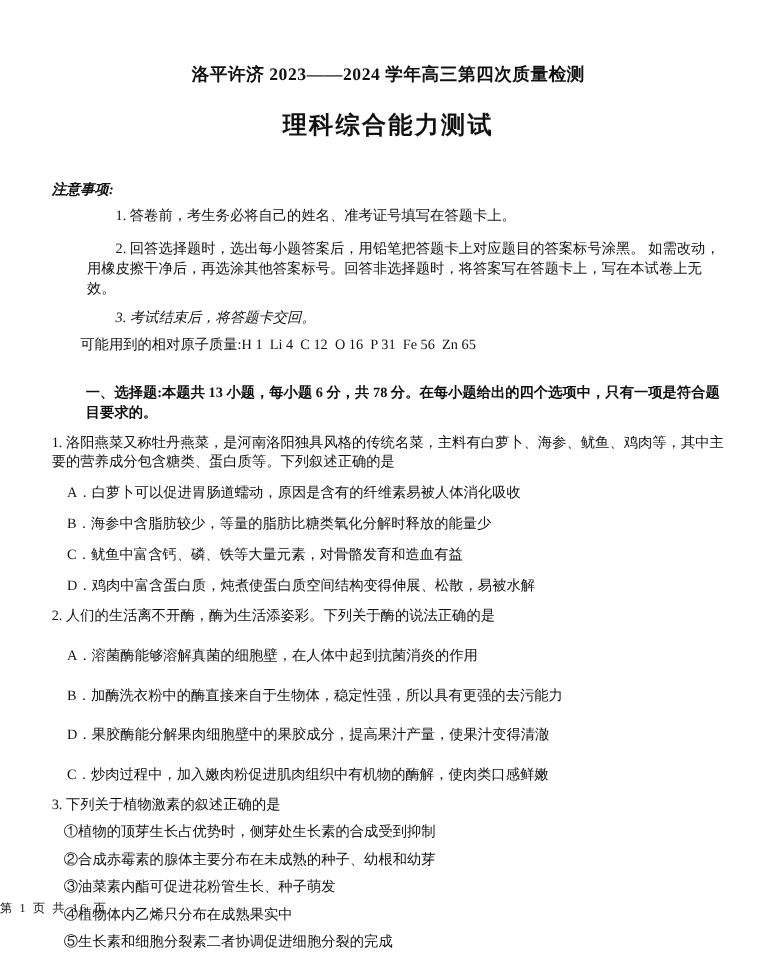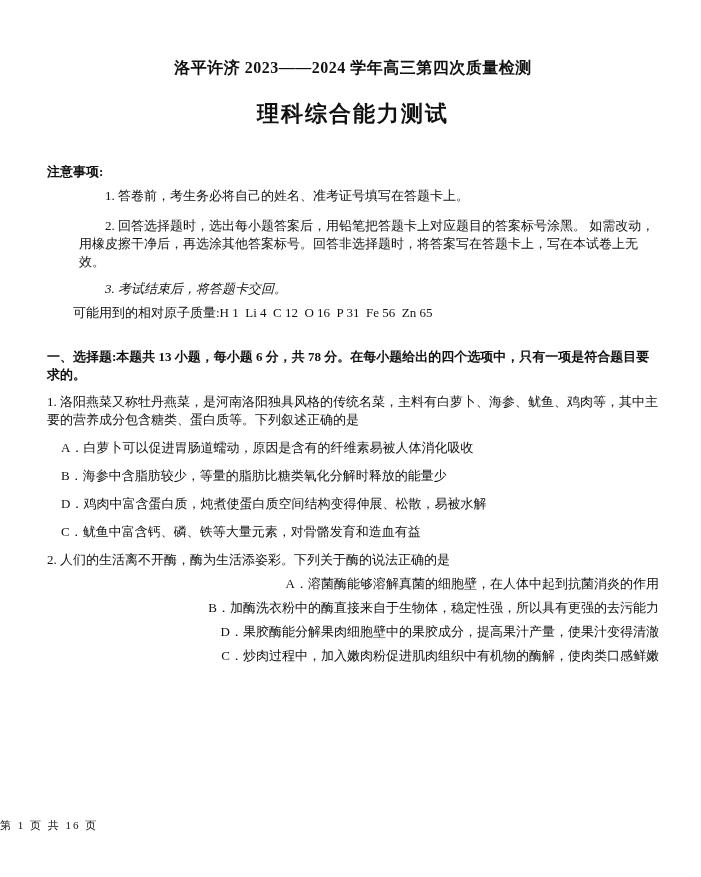--- a/index.html
+++ b/index.html
@@ -34,41 +34,43 @@
     letter-spacing: 2px;
   }
   p, .notice-header {
     font-size: 13px;
     line-height: 18px;
     margin: 0;
   }
   .notice-header {
     margin-top: 34px;
     font-weight: bold;
+    font-style: italic;
   }
   .notice-item { text-indent: 2em; margin-left: 32px; }
   .ni-1 { margin-top: 6px; }
   .ni-2 { margin-top: 12px; }
   .ni-3 { margin-top: 9px; font-style: italic; }
   .atomic {
     margin-top: 6px;
     text-indent: 2em;
     white-space: pre-wrap;
   }
   .section-heading {
     margin-top: 26px;
     font-weight: bold;
+    margin-left: 31px;
   }
   .question { margin: 0; }
   .q1 { margin-top: 9px; }
   .q2 { margin-top: 10px; }
   .q3 { margin-top: 9px; }
   .stem { margin: 0; }
   .opt  { margin: 10px 0 0 14px; font-family: Liberation Serif, serif; }
-  .opt-sm { margin: 6px 0 0 14px; text-align: right; }
+  .opt-sm { margin: 18px 0 0 14px; }
   .sub  { margin: 7px 0 0 11px; }
   .footer {
     position: absolute;
     top: 818px;
     left: 0;
     right: 80px;
     text-align: left;
     font-size: 11px;
     letter-spacing: 2px;
   }
@@ -87,28 +89,36 @@
   <p class="notice-item ni-3">3. 考试结束后，将答题卡交回。</p>
 
   <p class="atomic">可能用到的相对原子质量:H 1  Li 4  C 12  O 16  P 31  Fe 56  Zn 65</p>
 
   <p class="section-heading">一、选择题:本题共 13 小题，每小题 6 分，共 78 分。在每小题给出的四个选项中，只有一项是符合题目要求的。</p>
 
   <div class="question q1">
     <p class="stem">1. 洛阳燕菜又称牡丹燕菜，是河南洛阳独具风格的传统名菜，主料有白萝卜、海参、鱿鱼、鸡肉等，其中主要的营养成分包含糖类、蛋白质等。下列叙述正确的是</p>
     <p class="opt">A．白萝卜可以促进胃肠道蠕动，原因是含有的纤维素易被人体消化吸收</p>
     <p class="opt">B．海参中含脂肪较少，等量的脂肪比糖类氧化分解时释放的能量少</p>
+    <p class="opt">C．鱿鱼中富含钙、磷、铁等大量元素，对骨骼发育和造血有益</p>
     <p class="opt">D．鸡肉中富含蛋白质，炖煮使蛋白质空间结构变得伸展、松散，易被水解</p>
-    <p class="opt">C．鱿鱼中富含钙、磷、铁等大量元素，对骨骼发育和造血有益</p>
   </div>
 
   <div class="question q2">
     <p class="stem">2. 人们的生活离不开酶，酶为生活添姿彩。下列关于酶的说法正确的是</p>
     <p class="opt-sm">A．溶菌酶能够溶解真菌的细胞壁，在人体中起到抗菌消炎的作用</p>
     <p class="opt-sm">B．加酶洗衣粉中的酶直接来自于生物体，稳定性强，所以具有更强的去污能力</p>
     <p class="opt-sm">D．果胶酶能分解果肉细胞壁中的果胶成分，提高果汁产量，使果汁变得清澈</p>
     <p class="opt-sm">C．炒肉过程中，加入嫩肉粉促进肌肉组织中有机物的酶解，使肉类口感鲜嫩</p>
   </div>
 
+  <div class="question q3">
+    <p class="stem">3. 下列关于植物激素的叙述正确的是</p>
+    <p class="sub">①植物的顶芽生长占优势时，侧芽处生长素的合成受到抑制</p>
+    <p class="sub">②合成赤霉素的腺体主要分布在未成熟的种子、幼根和幼芽</p>
+    <p class="sub">③油菜素内酯可促进花粉管生长、种子萌发</p>
+    <p class="sub">④植物体内乙烯只分布在成熟果实中</p>
+    <p class="sub">⑤生长素和细胞分裂素二者协调促进细胞分裂的完成</p>
+  </div>
 
   <div class="footer">第 1 页 共 16 页</div>
 
 </div>
 
 </body></html>

